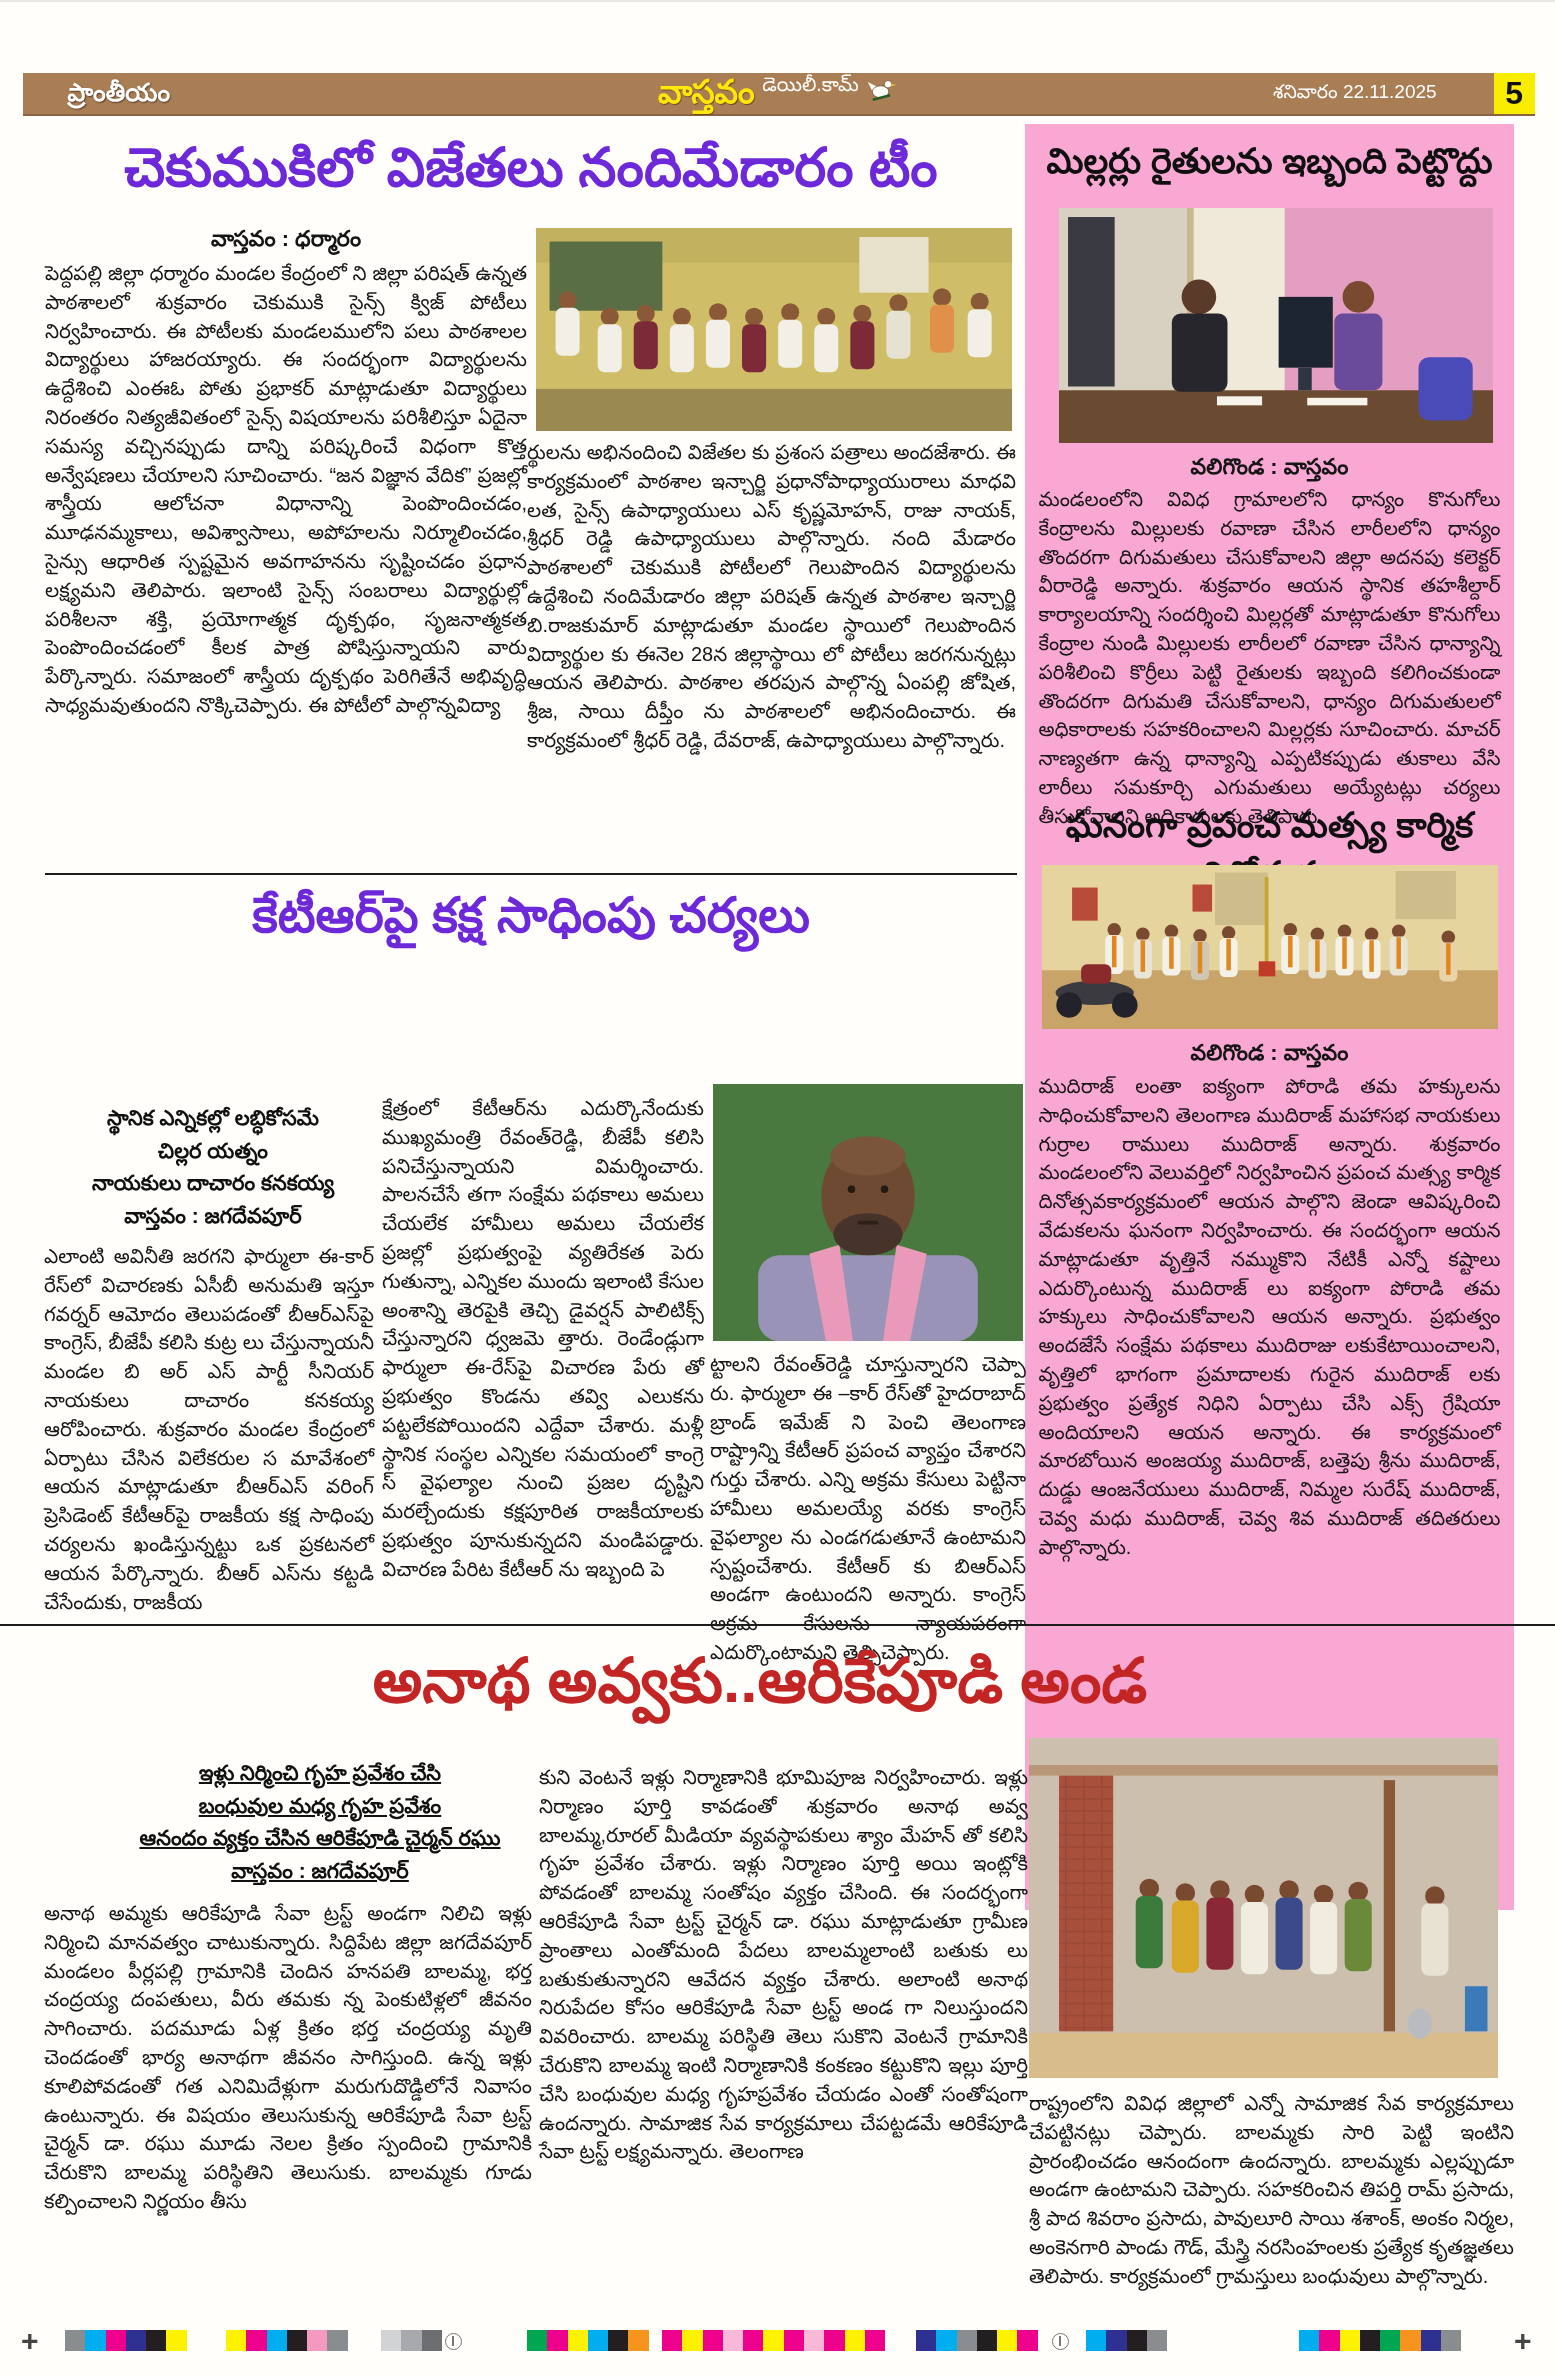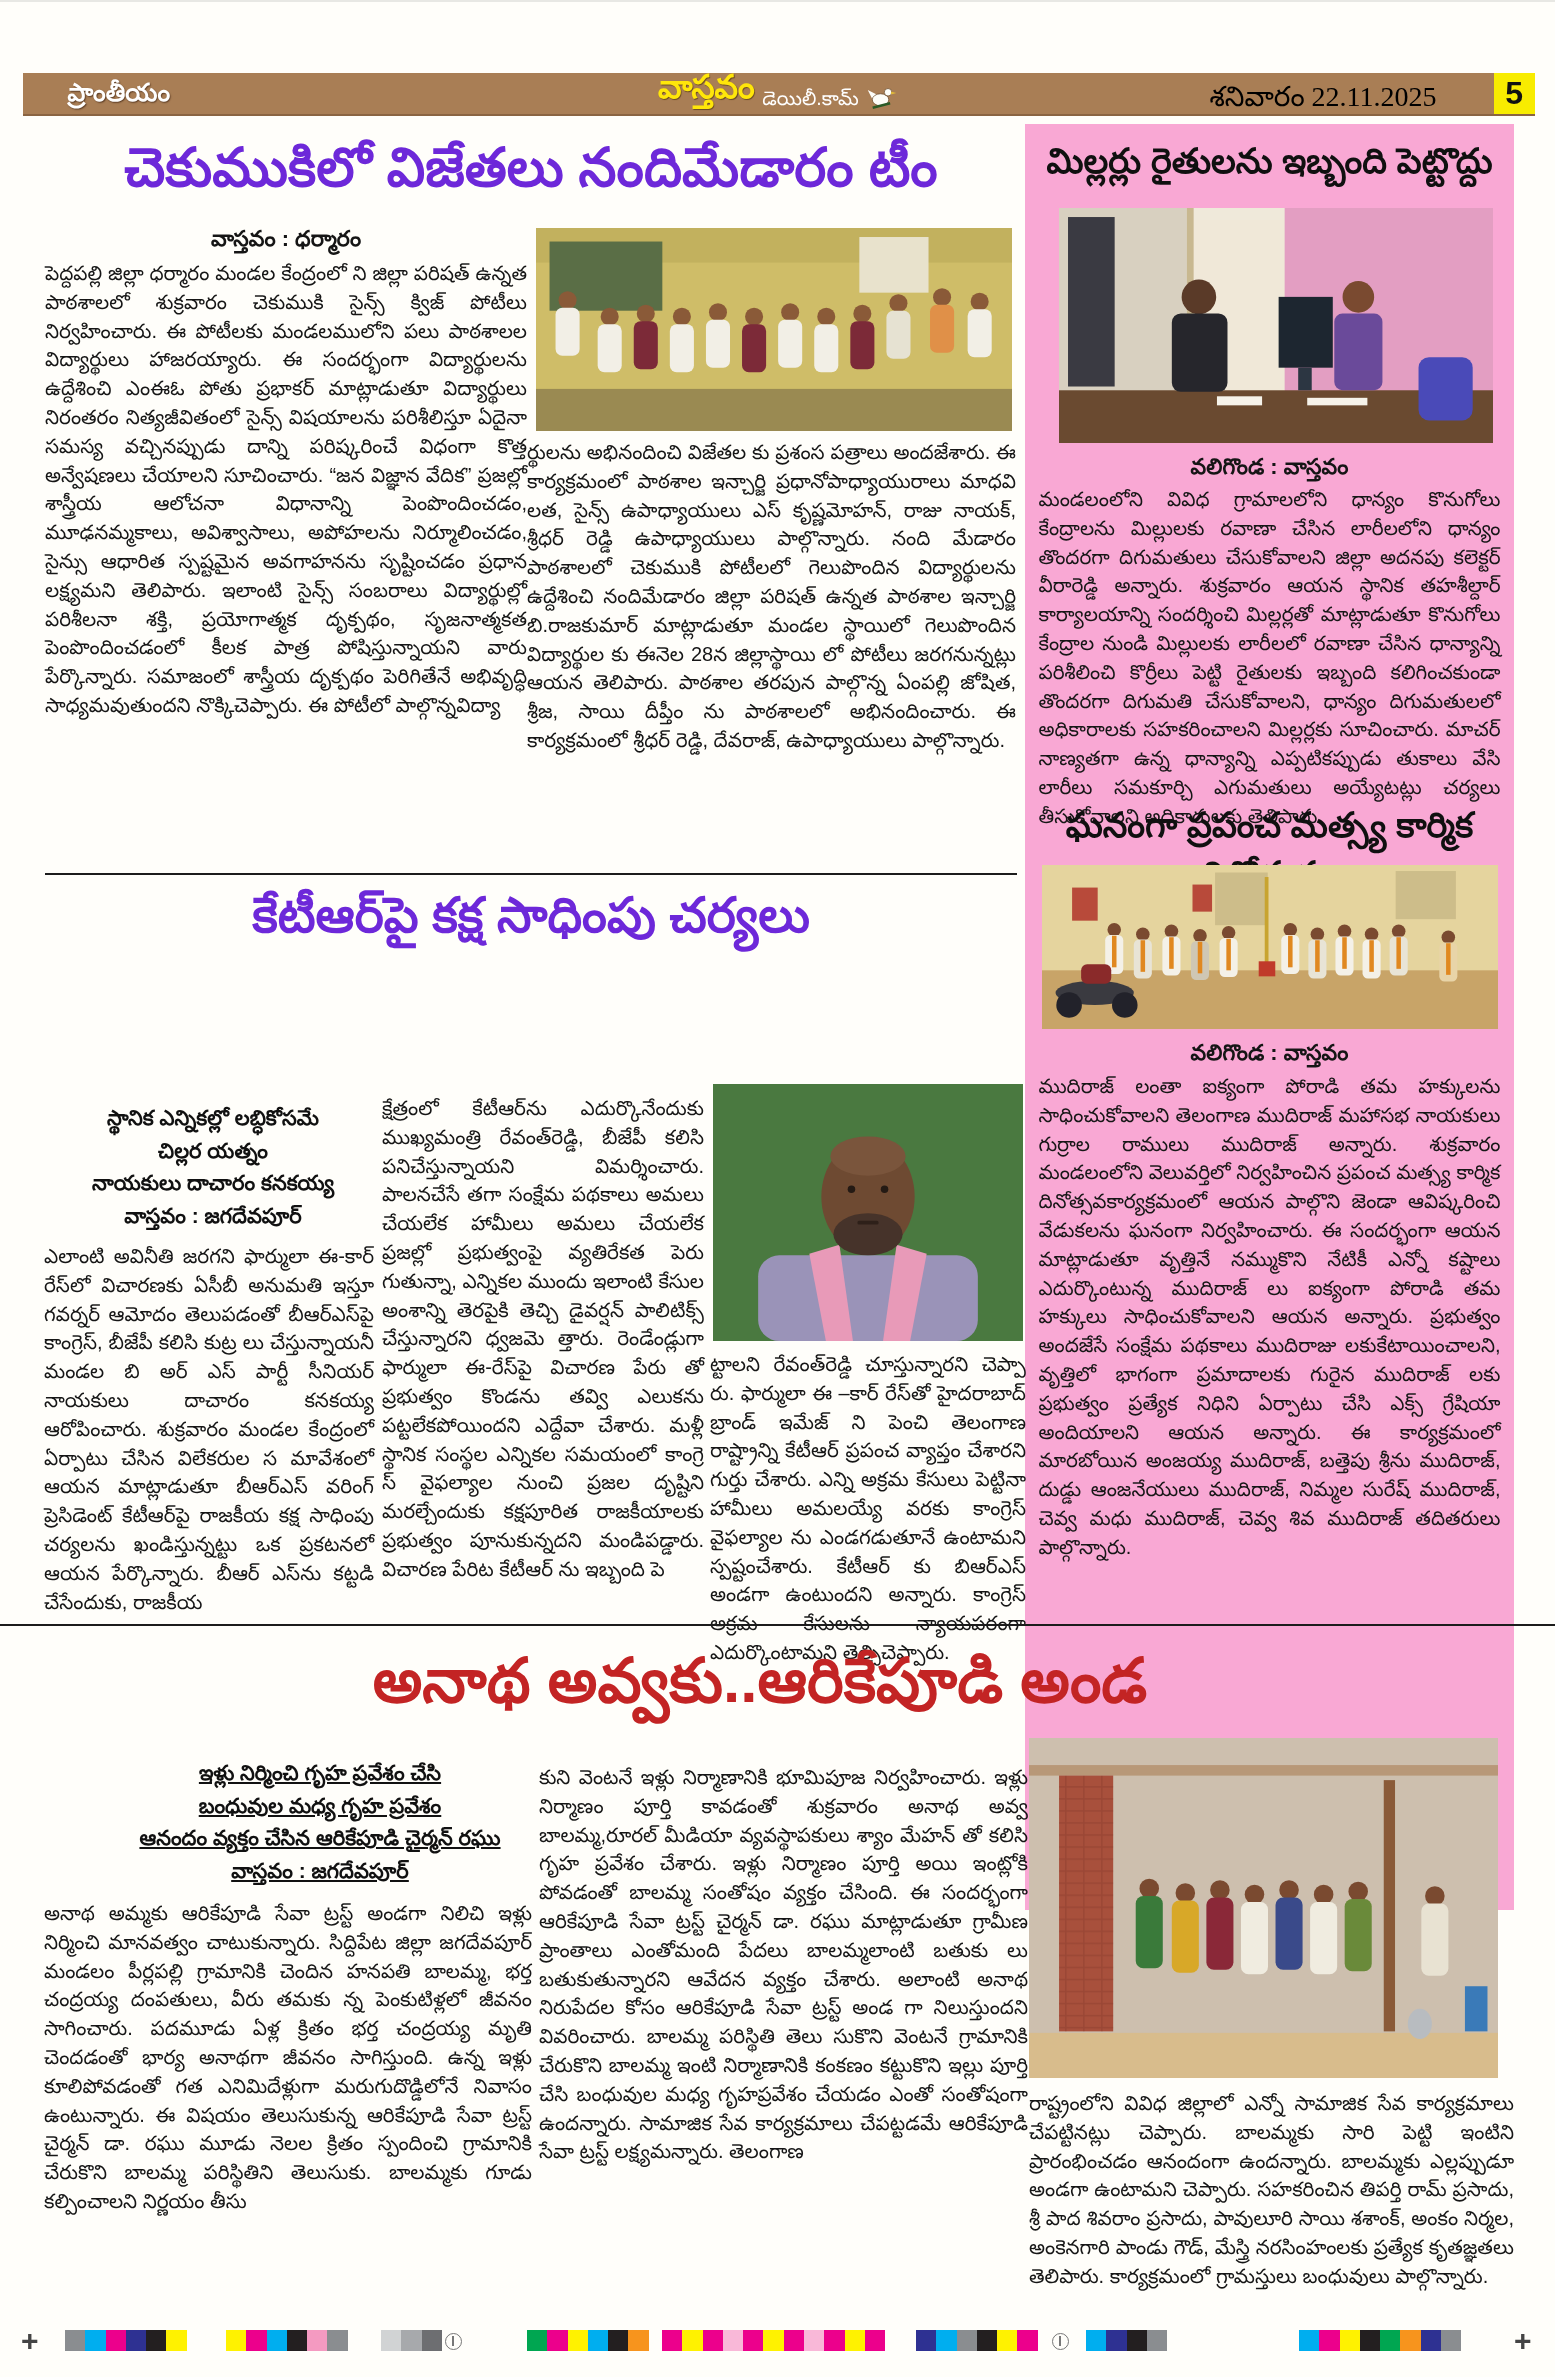--- a/index.html
+++ b/index.html
@@ -4,25 +4,25 @@
 <style>
   html,body{margin:0;padding:0;background:#e8e8e4;}
   .page{position:relative;width:1555px;height:2377px;background:#fffefa;margin:2px auto;overflow:hidden;
         font-family:"Liberation Sans", sans-serif;color:#141414;}
   
   .header-bar{position:absolute;left:22.6px;top:71px;width:1512px;height:41px;background:#a97e55;
               border-bottom:2.3px solid #8a6442;}
   .brand{position:absolute;left:45px;top:5.3px;font-size:25px;font-weight:bold;color:#fff;
          text-shadow:0.8px 0.8px 1.5px #5a3a22;}
   .masthead-wrap{position:absolute;left:50%;top:0;transform:translateX(-50%);height:41px;
-                 display:flex;align-items:flex-end;gap:7.5px;white-space:nowrap;}
+                 display:flex;align-items:flex-start;gap:7.5px;white-space:nowrap;}
   .masthead{font-size:33px;font-weight:bold;color:#ffe60a;text-shadow:0.8px 0.8px 0.8px #6a4a22;}
   .masthead-suffix{font-size:19.6px;color:#fff;}
   .bird{width:33px;height:33px;}
-  .dateline{position:absolute;right:98px;top:7.5px;font-size:28px;color:#000000;font-family:Liberation Serif, serif;}
+  .dateline{position:absolute;right:98px;top:7.5px;font-size:19px;color:#ffffff;}
   .page-num-box{position:absolute;right:0;top:0;width:41px;height:41px;background:#f8ec00;
                 display:flex;align-items:center;justify-content:center;font-size:32px;font-weight:bold;color:#111;}
   
   .headline-main{position:absolute;left:45px;top:134px;width:972px;text-align:center;
                  font-size:54px;font-weight:bold;color:#6d28d9;}
   .byline{font-size:22px;font-weight:bold;text-align:center;color:#151515;}
   .body-text{font-size:20px;line-height:1.44;text-align:justify;color:#161616;word-break:break-word;}
   .subhead{font-size:21px;font-weight:bold;text-align:center;line-height:1.55;color:#111;}
   .abs{position:absolute;}
   

